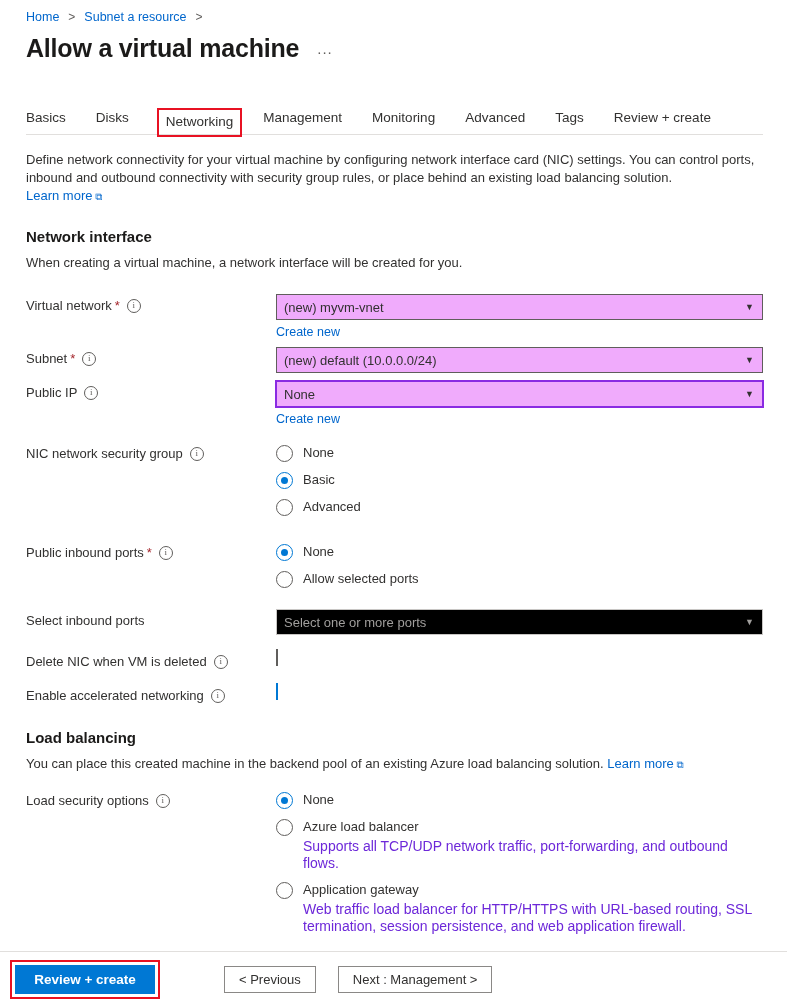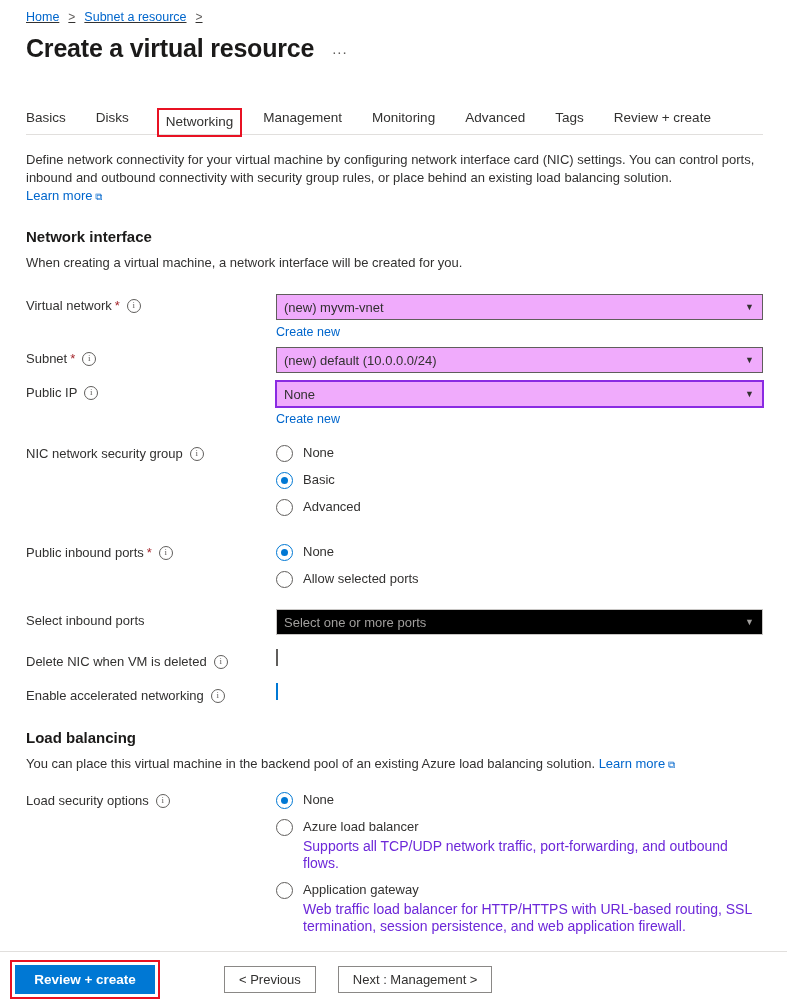--- a/index.html
+++ b/index.html
@@ -12,21 +12,20 @@
     font-size: 13px;
     overflow: hidden;
   }
   .page { position: relative; width: 787px; height: 1007px; }
 
   
   .breadcrumb {
     display: flex; align-items: flex-start;
     padding: 10px 0 0 26px;
     font-size: 12.5px;
-    text-decoration: underline;
   }
   .breadcrumb a {
     color: #0066cc; text-decoration: none; cursor: pointer;
   }
   .breadcrumb .sep {
     color: #605e5c; margin: 0 9px; font-size: 12px;
   }
 
   
   .title-row {
@@ -197,21 +196,21 @@
 <div class="page">
 
   <div class="breadcrumb">
     <a>Home</a>
     <span class="sep">&gt;</span>
     <a>Subnet a resource</a>
     <span class="sep">&gt;</span>
   </div>
 
   <div class="title-row">
-    <h1>Create a virtual resource</h1>
+    <h1>Allow a virtual machine</h1>
     <span class="ellipsis-btn">...</span>
   </div>
 
   <div class="tabs">
     <div class="tab">Basics</div>
     <div class="tab">Disks</div>
     <div class="tab highlight">Networking</div>
     <div class="tab">Management</div>
     <div class="tab">Monitoring</div>
     <div class="tab">Advanced</div>
@@ -345,21 +344,21 @@
       </div>
       <div class="field">
         <span class="checkbox checked"></span>
       </div>
     </div>
 
   </div>
 
   <h2 class="section" style="margin-top:26px">Load balancing</h2>
   <div class="section-desc">
-    <span>You can place this virtual machine in the backend pool of an existing Azure load balancing solution.</span>
+    <span>You can place this created machine in the backend pool of an existing Azure load balancing solution.</span>
     <a class="link ext">Learn more</a>
   </div>
 
   <div class="row" style="padding-top:18px">
     <div class="label">
       <span>Load security options</span>
       <span class="info">i</span>
     </div>
     <div class="field radio-group">
       <div class="radio-item">

